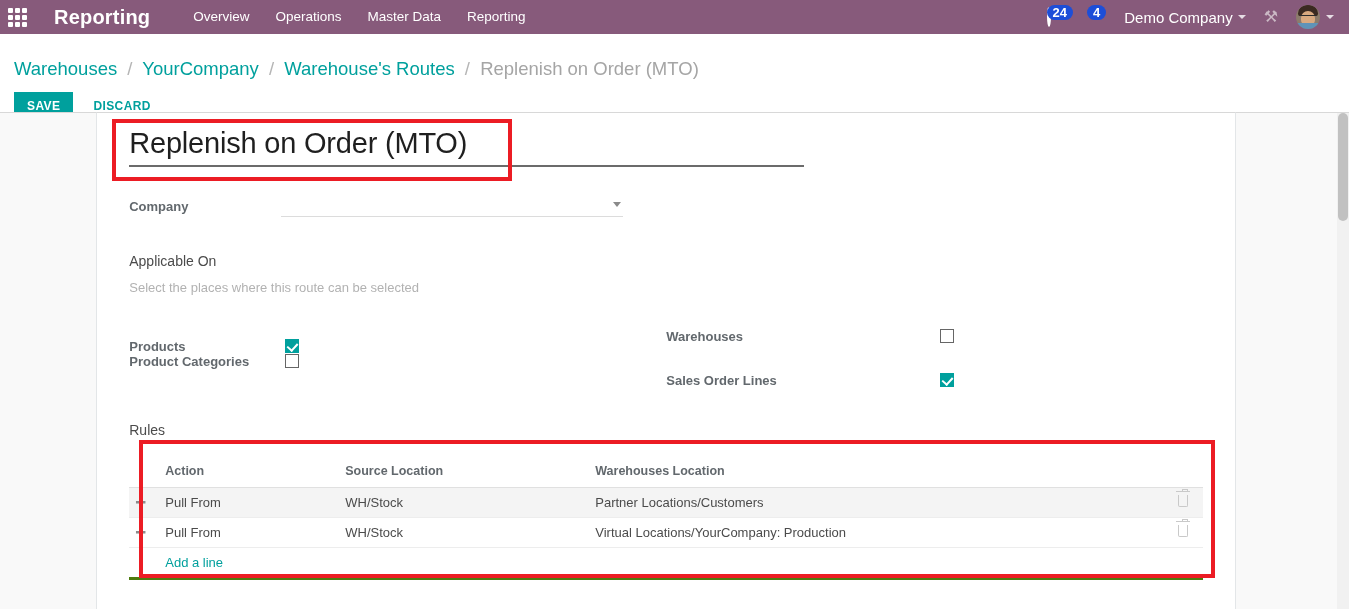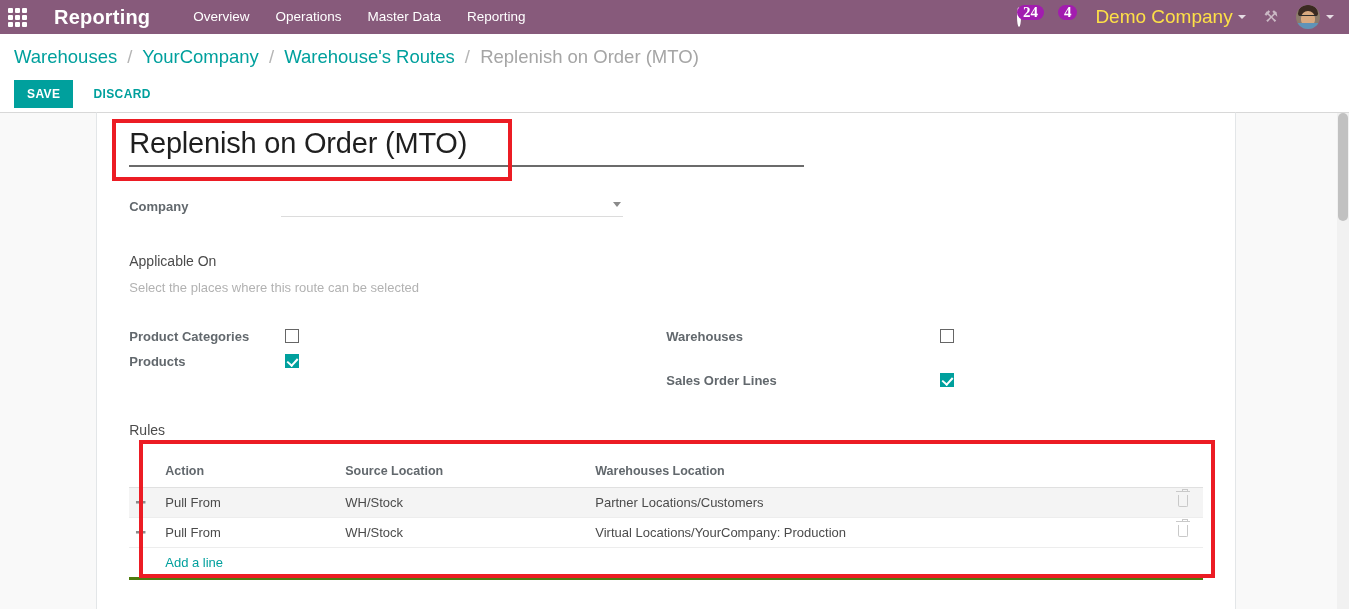--- a/index.html
+++ b/index.html
@@ -87,34 +87,33 @@
     position: relative;
   }
   .chat-ico::after {
     content: "";
     position: absolute;
     left: 3px; bottom: -3px;
     border-left: 4px solid #ffffff;
     border-bottom: 5px solid transparent;
   }
   .badge {
-    background: #a21caf;
+    background: #1d4ed8;
     color: #ffffff;
-    font-size: 15px;
+    font-size: 13px;
     font-weight: bold;
     border-radius: 9px;
     padding: 1px 6px;
     margin-left: -4px;
     position: relative;
     top: -5px;
     line-height: 13px;
-    font-family: Liberation Serif, serif;
   }
   #company-name {
-    font-size: 19px; color: #fde047;
+    font-size: 15px; color: #ffffff;
     margin-right: 5px; white-space: nowrap;
   }
   .caret-dn {
     width: 0; height: 0;
     border-left: 4px solid transparent;
     border-right: 4px solid transparent;
     border-top: 4px solid #e6dde4;
     display: inline-block;
   }
   #debug-tools { color: #cbb9c5; font-size: 16px; line-height: 1; }
@@ -148,21 +147,21 @@
   }
 
   
   #control-panel {
     background: #ffffff;
     padding: 0 14px;
     position: relative;
     height: 78px;
   }
   #breadcrumb {
-    padding-top: 12px;
+    padding-top: 24px;
     font-size: 18.5px;
     white-space: nowrap;
   }
   .crumb-link { color: #00A09D; cursor: pointer; }
   .crumb-sep { color: #b5b5b5; margin: 0 5px; }
   .crumb-active { color: #a5a5a5; }
 
   #action-buttons {
     margin-top: 12px;
     display: flex; align-items: center;
@@ -504,27 +503,27 @@
       <div class="field-input-wrap">
         <span class="sel-caret"></span>
       </div>
     </div>
 
     <div class="section-title">Applicable On</div>
     <div class="section-help">Select the places where this route can be selected</div>
 
     <div id="checkbox-grid">
       <div class="cb-col">
+        <div class="cb-row" style="margin-top:10px">
+          <span class="cb-label" style="width:156px">Products</span>
+          <span class="cb-box checked"></span>
+        </div>
         <div class="cb-row">
           <span class="cb-label" style="width:156px">Product Categories</span>
           <span class="cb-box"></span>
-        </div>
-        <div class="cb-row" style="margin-top:10px">
-          <span class="cb-label" style="width:156px">Products</span>
-          <span class="cb-box checked"></span>
         </div>
       </div>
       <div class="cb-col">
         <div class="cb-row">
           <span class="cb-label" style="width:274px">Warehouses</span>
           <span class="cb-box"></span>
         </div>
         <div class="cb-row" style="margin-top:29px">
           <span class="cb-label" style="width:274px">Sales Order Lines</span>
           <span class="cb-box checked"></span>

